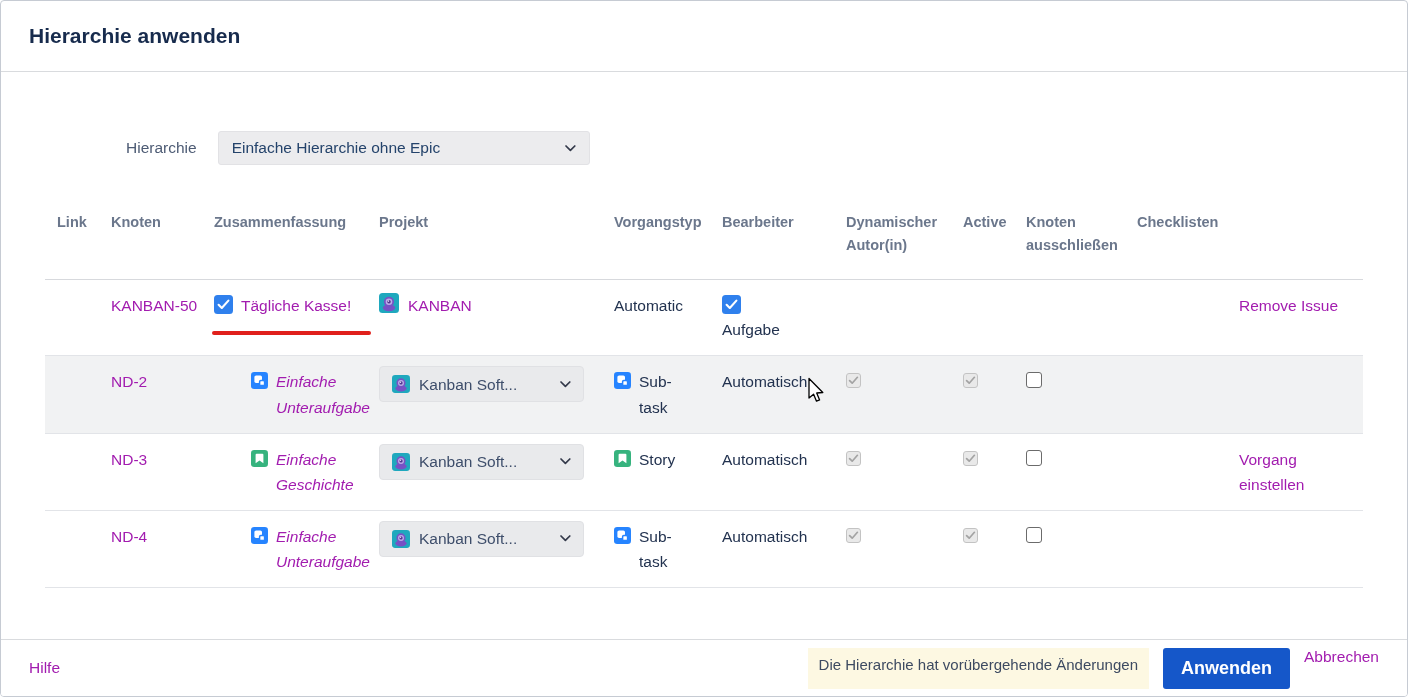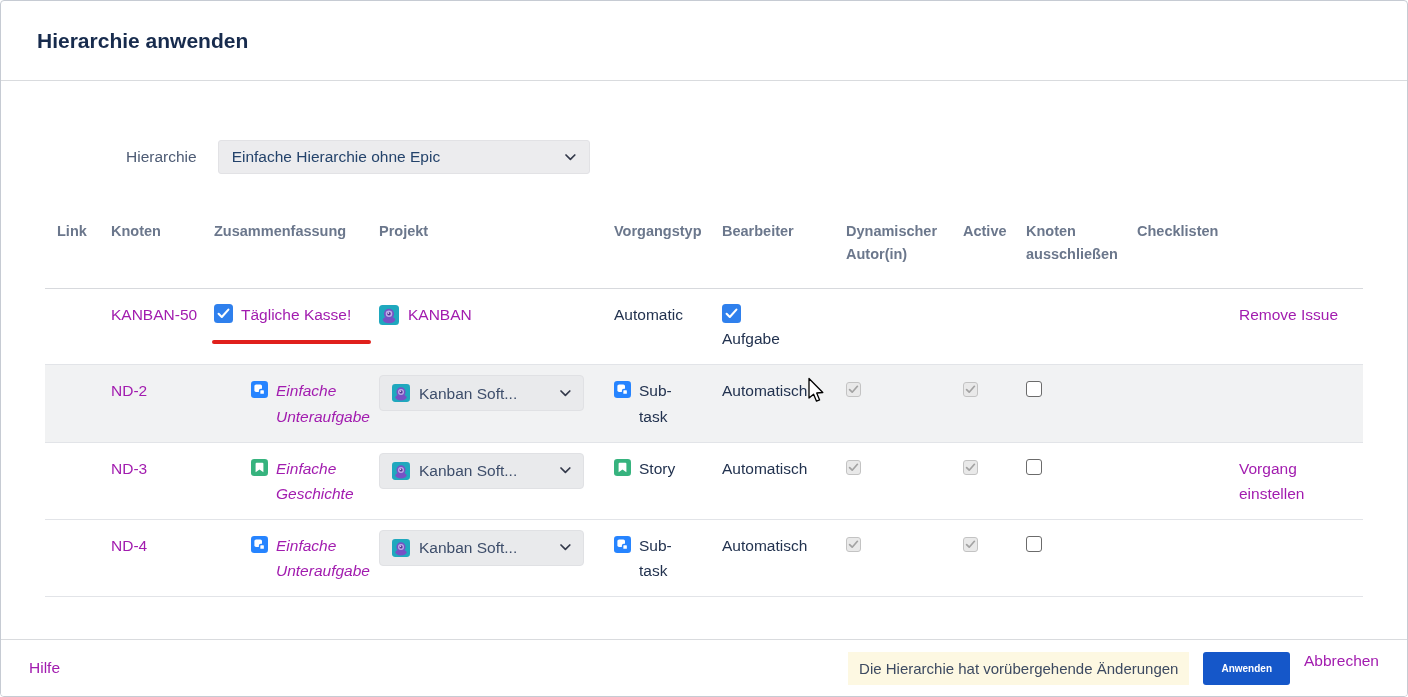--- a/index.html
+++ b/index.html
@@ -3,21 +3,21 @@
 <meta charset="utf-8">
 <style>
   * { margin:0; padding:0; box-sizing:border-box; }
   html,body { width:1408px; height:697px; }
   body { font-family:"Liberation Sans", sans-serif; background:#fff; color:#22324f; }
 
   .dialog { position:relative; width:1408px; height:697px; background:#fff;
             border:1px solid #c6cbd3; border-radius:4px; overflow:hidden; }
 
   
-  .dialog-header { height:80px; border-bottom:1px solid #d9dbde; display:flex; align-items:center; padding:0 36px; }
+  .dialog-header { height:71px; border-bottom:1px solid #d9dbde; display:flex; align-items:center; padding:0 28px; }
   .dialog-title { font-size:21px; font-weight:600; color:#172b4d; }
 
   
   .hierarchy-row { margin:59px 0 0 125px; display:flex; align-items:center; }
   .hierarchy-label { font-size:15.5px; color:#4d5b74; margin-right:21px; }
   .hierarchy-select { width:372px; height:34px; background:#ececee; border:1px solid #e2e2e5; border-radius:3px;
                       display:flex; align-items:center; padding:0 13px; font-size:15.5px; color:#24436b; cursor:pointer; }
   .hierarchy-select .spacer { flex:1; }
 
   .chev { width:11px; height:7px; display:inline-block; }
@@ -38,21 +38,21 @@
 
   a.link { color:#a21caf; text-decoration:none; cursor:pointer; }
   .key-link { display:inline-block; max-width:88px; }
 
   .cell-summary { position:relative; display:flex; gap:8px; }
   .cell-summary.indented { padding-left:37px; }
   .summary-text { max-width:112px;font-style:italic; }
   .annotation-underline { position:absolute; left:-2px; top:51px; width:159px; height:4px;
                           background:#e0201c; border-radius:2px; }
 
-  .cell-project-link { display:flex; align-items:center; gap:9px; }
+  .cell-project-link { display:flex; align-items:flex-start; gap:9px; }
   .project-dropdown { width:205px; height:36px; margin-top:-3px; background:#e9eaec; border:1px solid #e0e1e4;
                       border-radius:4px; display:flex; align-items:center; gap:9px; padding:0 12px;
                       color:#3e4e6b; cursor:pointer; }
   .project-dropdown .spacer { flex:1; }
 
   .cell-issuetype-col { display:flex; flex-direction:column; gap:3px; }
   .cell-issuetype-row { display:flex; gap:8px; }
   .issuetype-text { max-width:50px; color:#22324f; }
 
   .icon16 { width:17px; height:17px; flex:0 0 auto; margin-top:3px; }
@@ -65,21 +65,21 @@
               border:1.5px solid #6b6b6b; border-radius:3px; cursor:pointer; }
 
   .cell-action { text-align:left; padding-left:2px; }
 
   
   .dialog-footer { position:absolute; left:0; right:0; bottom:0; height:57px; border-top:1px solid #d9dbde;
                    display:flex; align-items:center; padding:0 28px; background:#fff; font-size:15.5px; }
   .footer-right { margin-left:auto; display:flex; gap:14px; }
   .notice { background:#fdf8e2; padding:8px 11px; color:#3d4a61; font-size:15px; }
   .btn-primary { background:#1557c9; color:#fff; border:none; border-radius:3px; font-weight:700;
-                 font-size:10px; padding:10px 18px; cursor:pointer; font-family:inherit; }
+                 font-size:18px; padding:10px 18px; cursor:pointer; font-family:inherit; }
 
   
   .mouse-cursor { position:absolute; left:806px; top:376px; pointer-events:none; }
 </style>
 </head>
 <body>
 
 <svg width="0" height="0" style="position:absolute">
   <defs>
     <g id="def-avatar">

